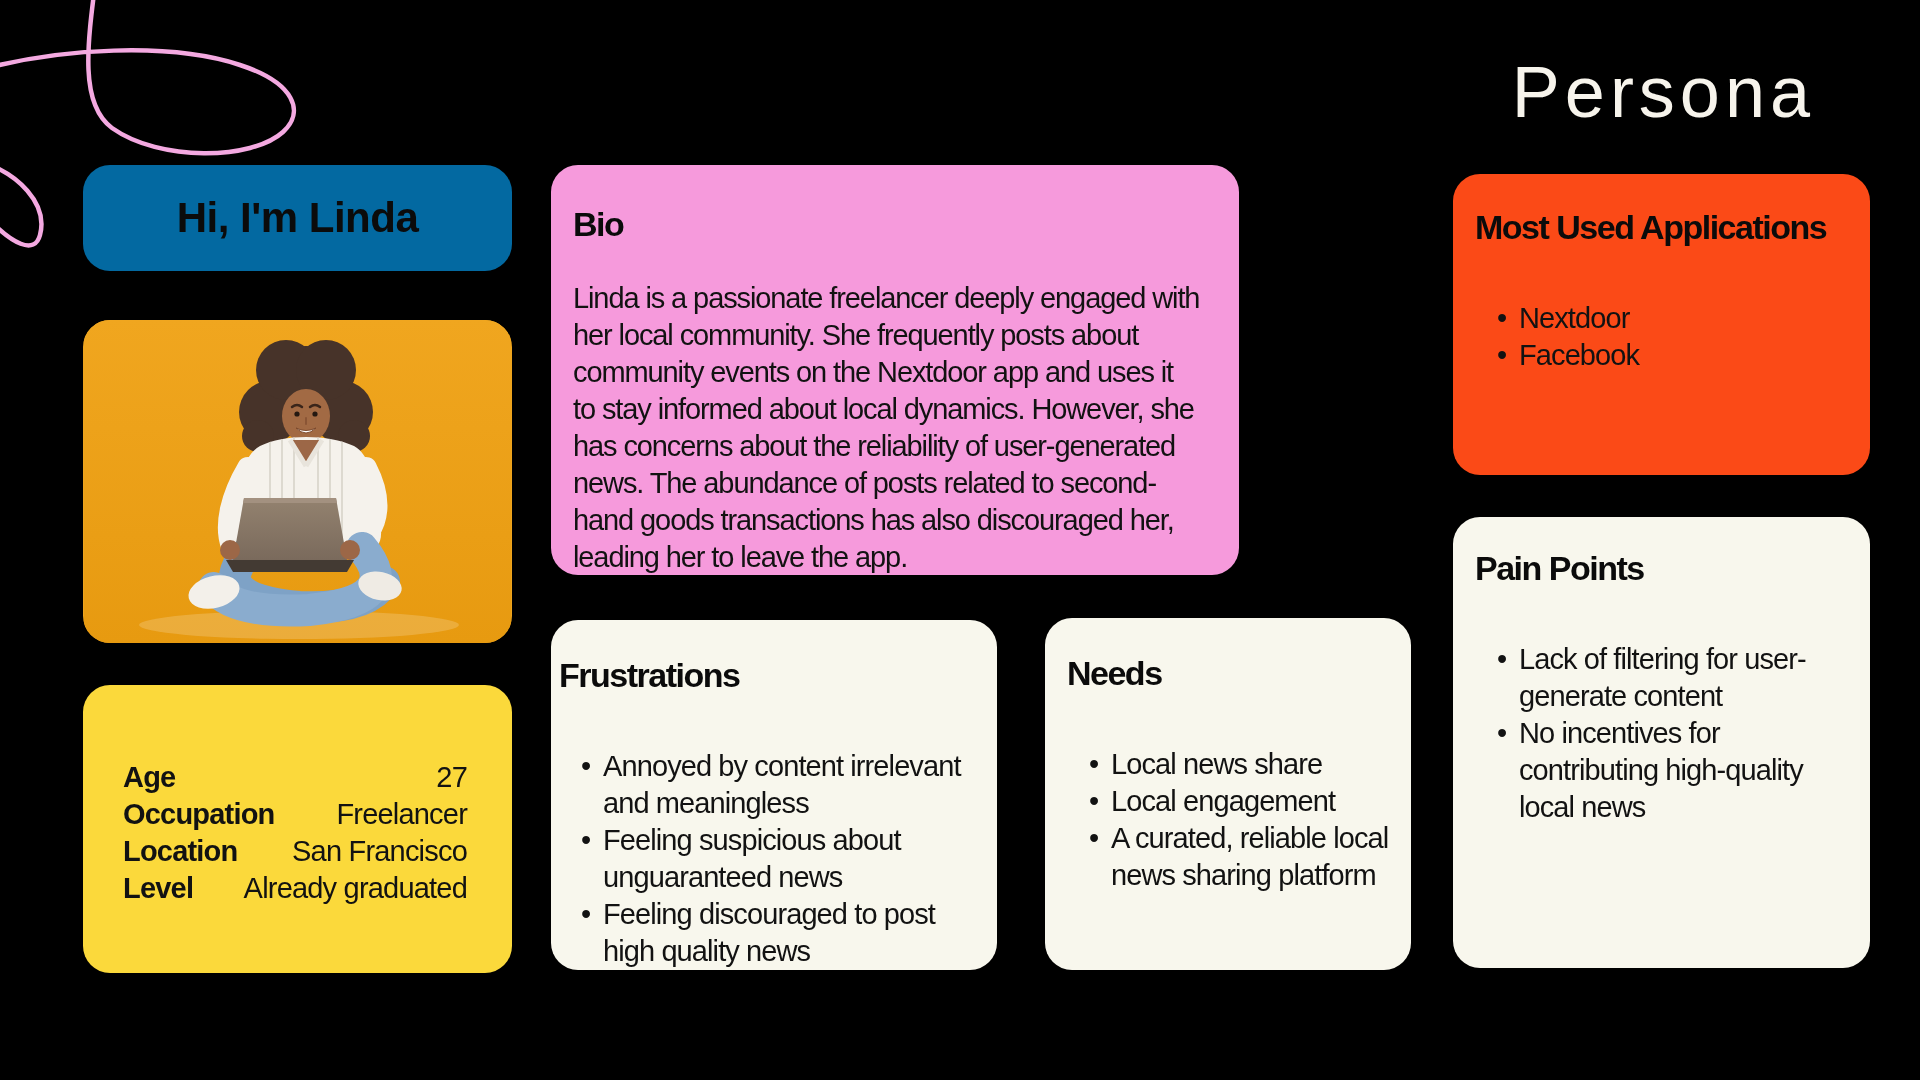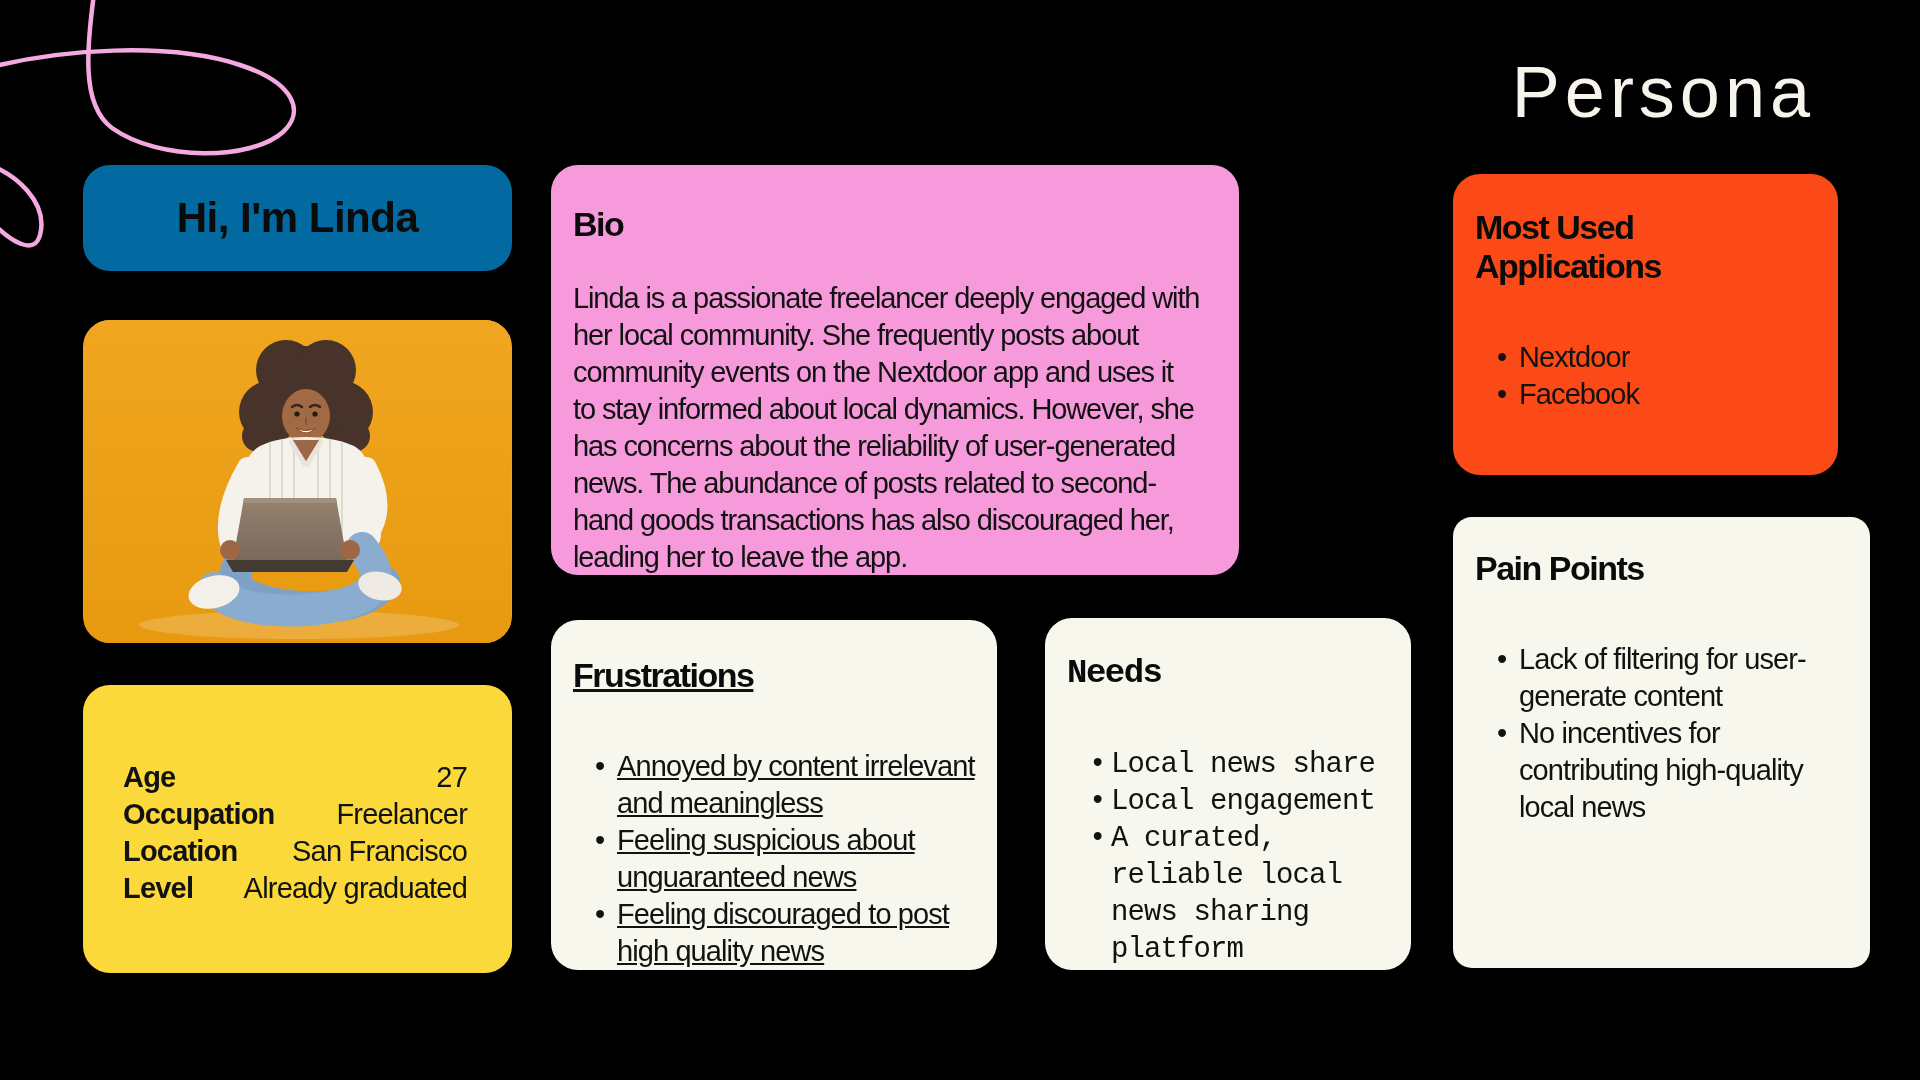--- a/index.html
+++ b/index.html
@@ -38,29 +38,29 @@
   .details .lbl{font-weight:700;}
   .details .val{text-align:right;}
 
   
   .bio{left:551px;top:165px;width:688px;height:410px;background:#F69ADC;
     padding:40px 38px 30px 22px;}
   .card-title{font-size:34px;font-weight:700;letter-spacing:-1.5px;line-height:1.15;color:#0B0B0B;}
   .bio .body{margin-top:36px;font-size:29px;letter-spacing:-1.1px;line-height:37px;}
 
   .frustrations{left:551px;top:620px;width:446px;height:350px;background:#F8F7ED;
-    padding:36px 18px 20px 22px;text-decoration:underline;}
+    padding:36px 18px 20px 8px;}
   .needs{left:1045px;top:618px;width:366px;height:352px;background:#F8F7ED;
-    padding:36px 18px 20px 22px;font-family:Liberation Mono, monospace;}
-
-  
-  .apps{left:1453px;top:174px;width:385px;height:301px;background:#FB4A17;
+    padding:36px 18px 20px 22px;}
+
+  
+  .apps{left:1453px;top:174px;width:417px;height:301px;background:#FB4A17;
     padding:34px 14px 20px 22px;}
   .pain{left:1453px;top:517px;width:417px;height:451px;background:#F8F7ED;
-    padding:32px 16px 20px 22px;border-radius:19px;}
+    padding:32px 16px 20px 22px;}
 
   ul.blist{list-style:none;margin:53px 0 0 22px;padding:0;
     font-size:29px;letter-spacing:-0.9px;line-height:37px;}
   ul.blist li{position:relative;padding-left:22px;}
   ul.blist li::before{content:"\2022";position:absolute;left:0;top:0;}
 </style>
 </head>
 <body>
 
 <svg class="squiggle" viewBox="0 0 340 300" fill="none">

